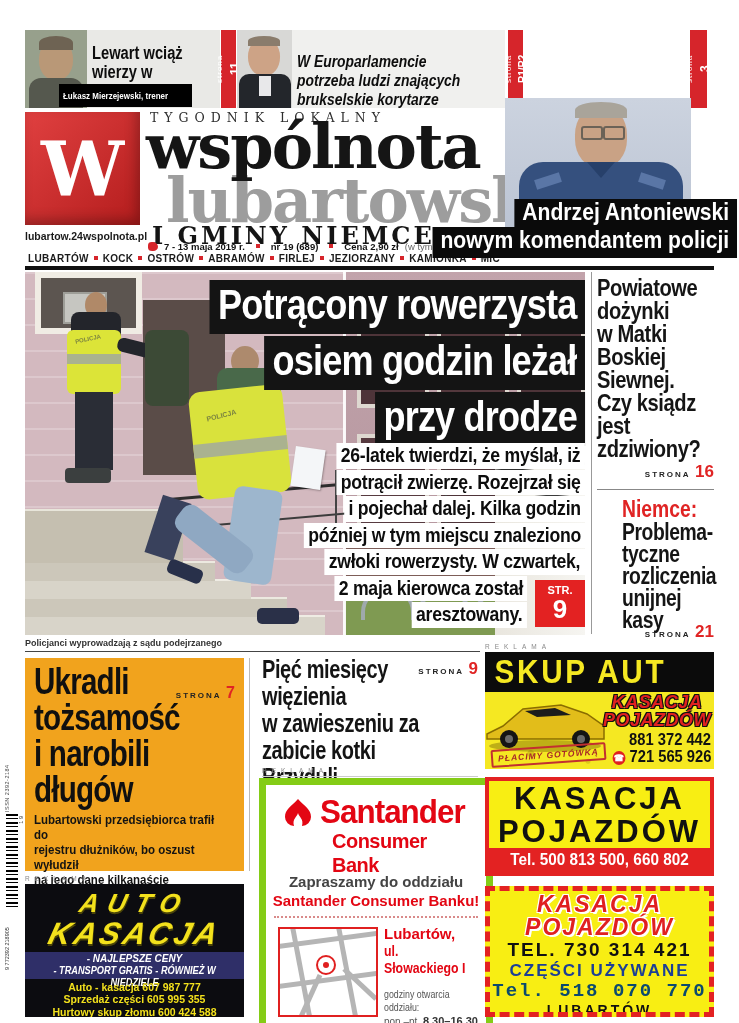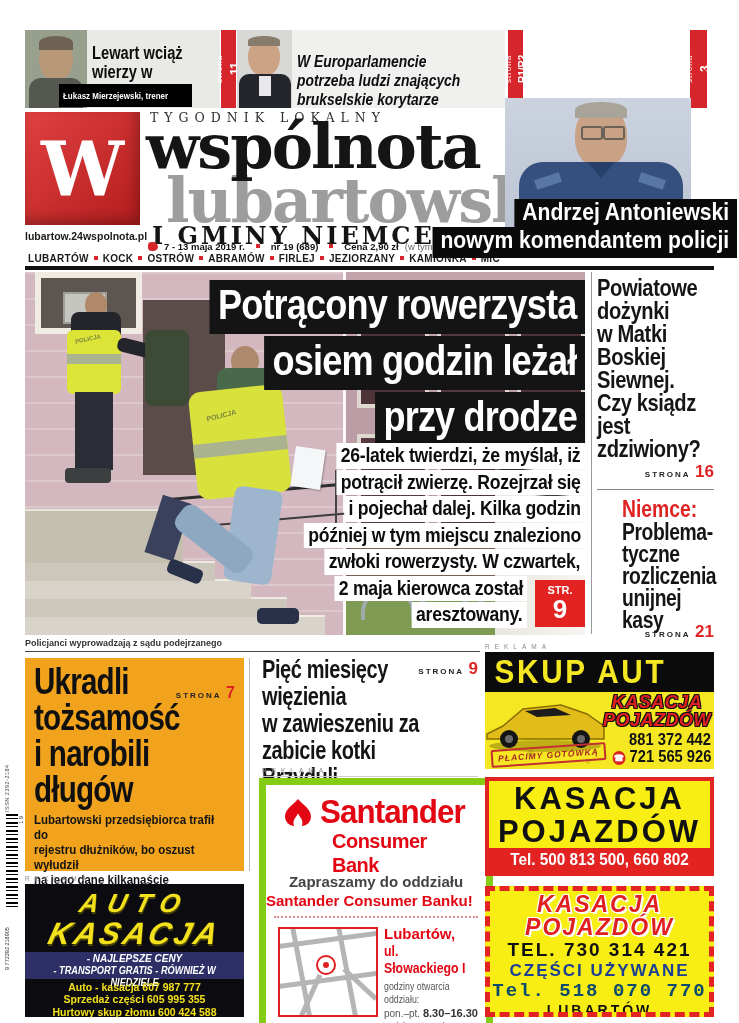--- a/index.html
+++ b/index.html
@@ -315,39 +315,39 @@
           <path d="M20 2 C13 10 7 12 7 20 a9 9 0 0 0 9 9 c-2-7 3-9 4-13 1 4 6 6 4 13 a9 9 0 0 0 9-9 c0-8-6-10-13-18z" fill="#e30613"></path>
         </svg>
     </span>
     <div class="abs b" style="left:54px;top:8px;">
       <span class="cx" style="font-size:33px;color:#e30613;letter-spacing:-1px;transform:scaleX(.95);">Santander</span>
     </div>
     <div class="abs b" style="left:66px;top:44px;">
       <span class="cx" style="font-size:21px;color:#e30613;letter-spacing:-.5px;transform:scaleX(.95);">Consumer Bank</span>
     </div>
     <div class="abs b" style="left:0;top:88px;width:220px;text-align:center;font-size:15px;color:#444;">Zapraszamy do oddziału</div>
-    <div class="abs b" style="left:0;top:107px;width:220px;font-size:15px;color:#e30613;">Santander Consumer Banku!</div>
+    <div class="abs b" style="left:0;top:107px;width:220px;text-align:center;font-size:15px;color:#e30613;">Santander Consumer Banku!</div>
     <div class="abs" style="left:8px;top:131px;width:204px;border-top:2px dotted #d98a8a;"></div>
     <div class="abs" style="left:12px;top:142px;width:96px;height:86px;border:2px solid #e02020;background:#fff;">
       <svg width="96" height="86" viewBox="0 0 96 86">
         <g stroke="#b5b5b5" stroke-width="5" fill="none">
           <line x1="-5" y1="18" x2="100" y2="4"></line>
             <line x1="12" y1="-5" x2="30" y2="90"></line>
           <line x1="-5" y1="58" x2="100" y2="44"></line>
             <line x1="58" y1="-5" x2="76" y2="90"></line>
           <line x1="40" y1="46" x2="20" y2="90"></line>
             <line x1="64" y1="40" x2="96" y2="70"></line>
         </g>
         <circle cx="46" cy="36" r="9" fill="none" stroke="#e02020" stroke-width="2"></circle>
         <circle cx="46" cy="36" r="3" fill="#e02020"></circle>
       </svg>
     </div>
     <div class="abs" style="left:118px;top:140px;width:100px;">
       <div class="b" style="font-size:15px;color:#e30613;line-height:17px;">Lubartów,</div>
-      <div class="b" style="margin-bottom:3px;">
+      <div class="b" style="margin-bottom:11px;">
         <span class="cx" style="font-size:15px;color:#e30613;transform:scaleX(.82);">ul. Słowackiego I</span>
       </div>
       <div><span class="cx" style="font-size:10px;color:#555;line-height:13px;transform:scaleX(.88);">godziny otwarcia oddziału:</span></div>
       <div style="font-size:10px;color:#555;line-height:13px;">
         <span>pon.–pt.</span>
         <span class="b" style="color:#333;font-size:11px;">8.30–16.30</span>
       </div>
       <div><span class="cx" style="font-size:10px;color:#555;line-height:13px;transform:scaleX(.88);">godziny otwarcia kasy:</span></div>
 
     </div>

